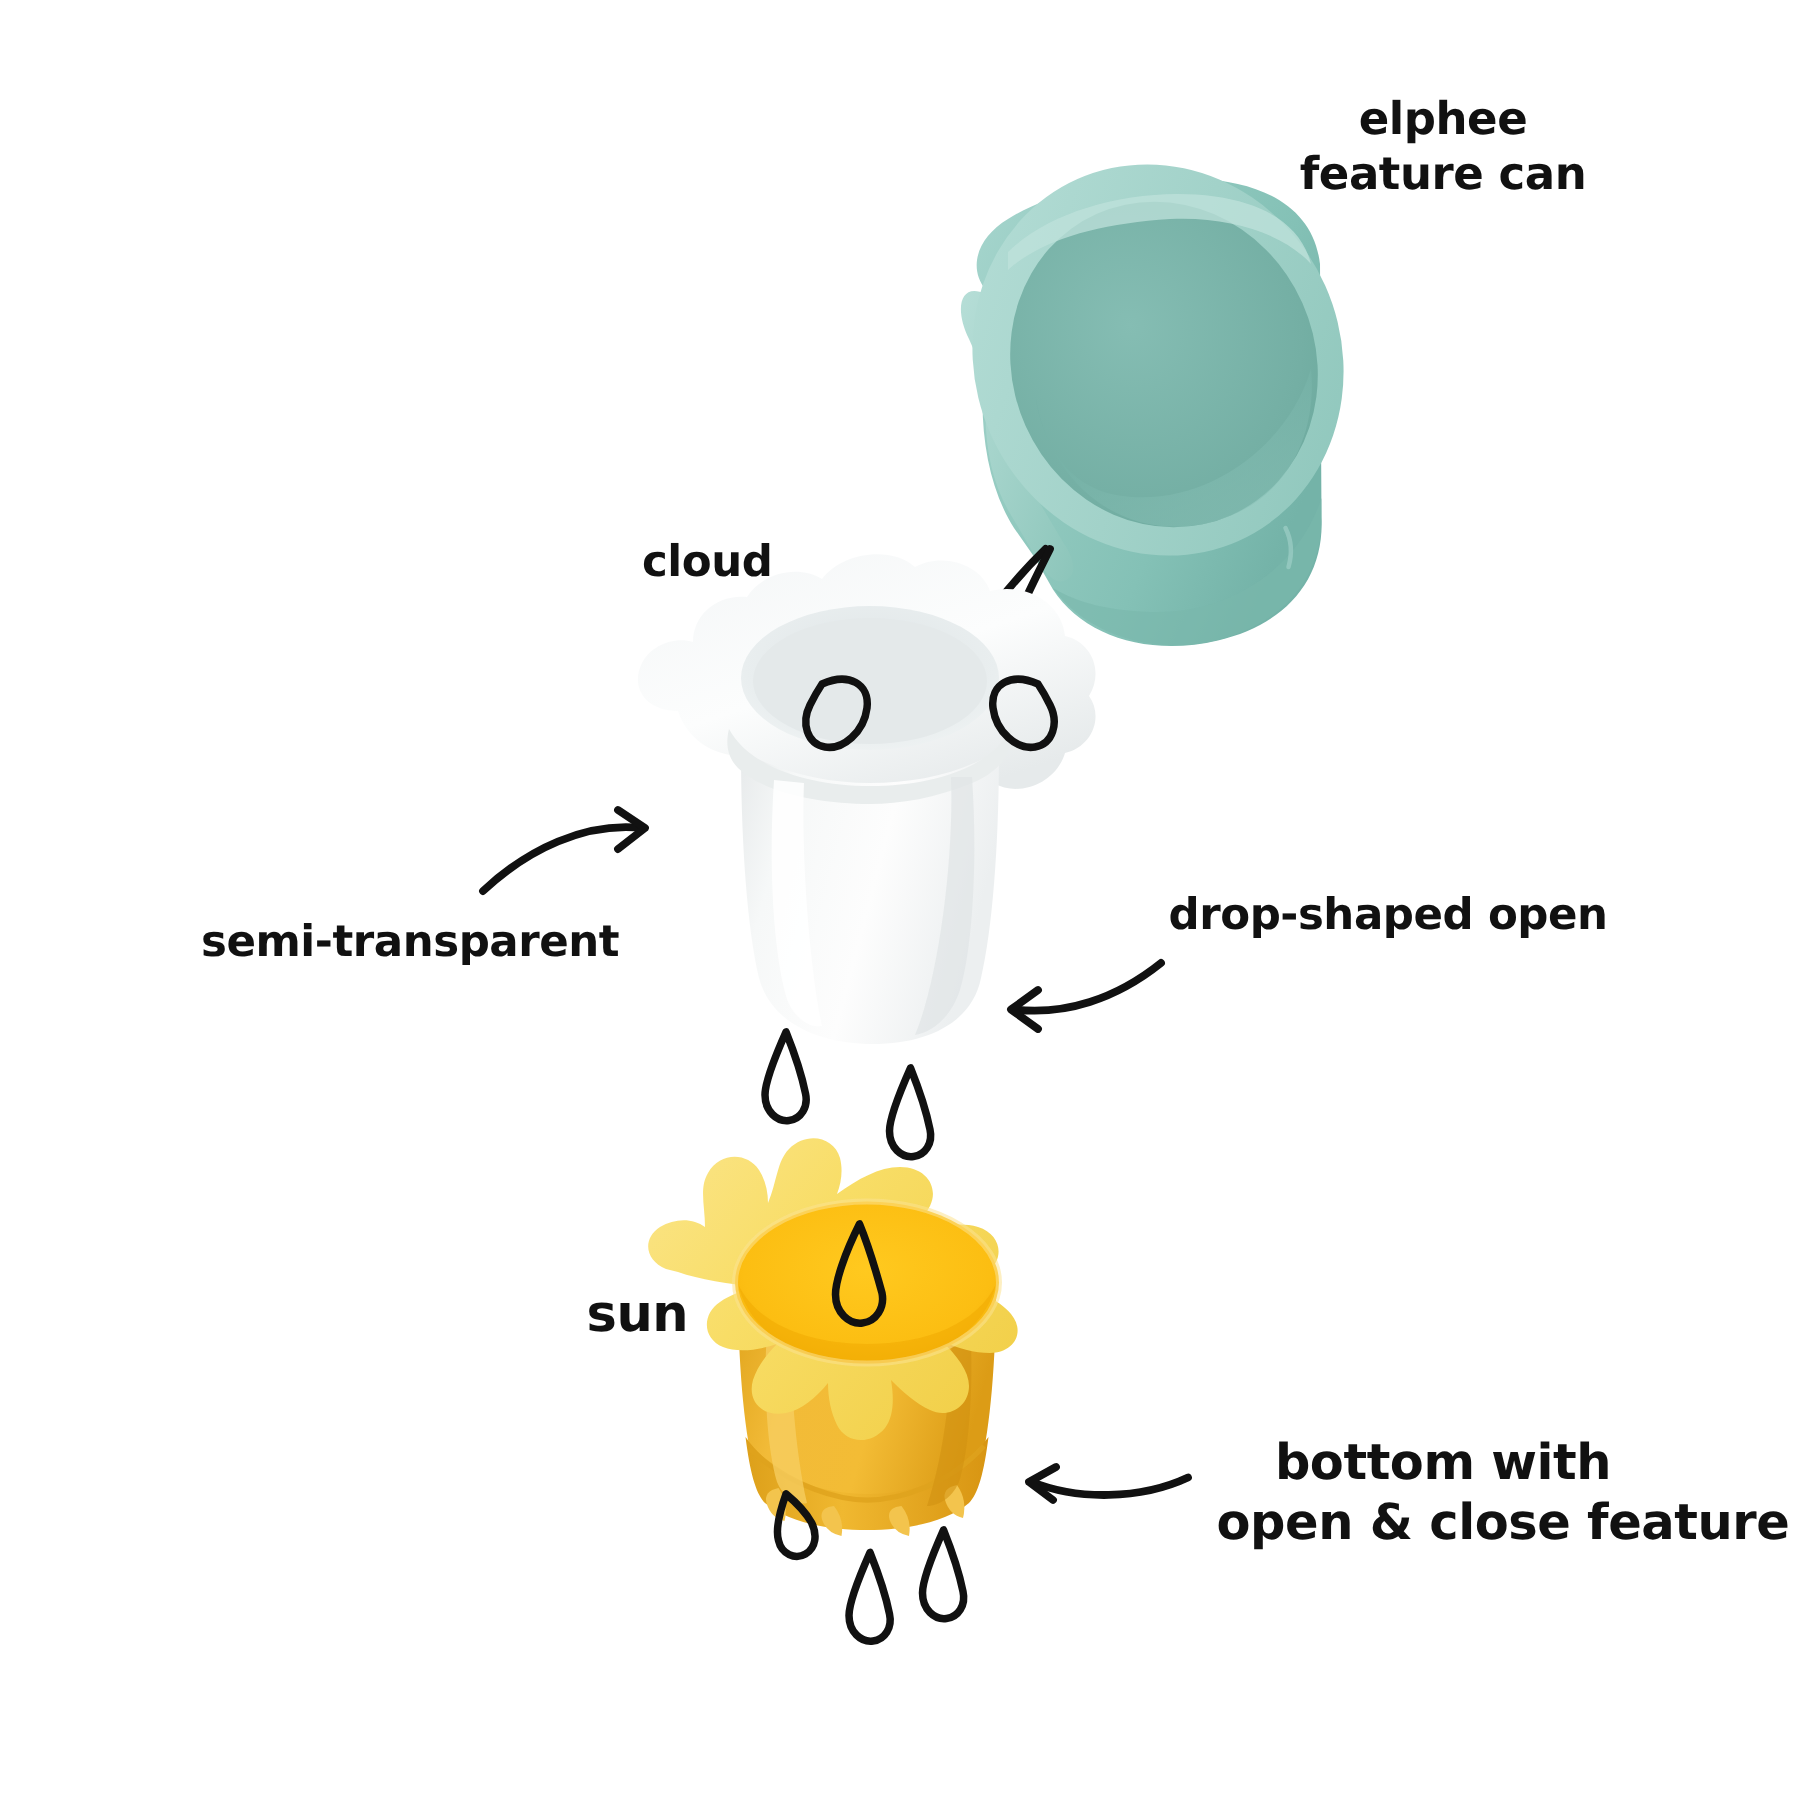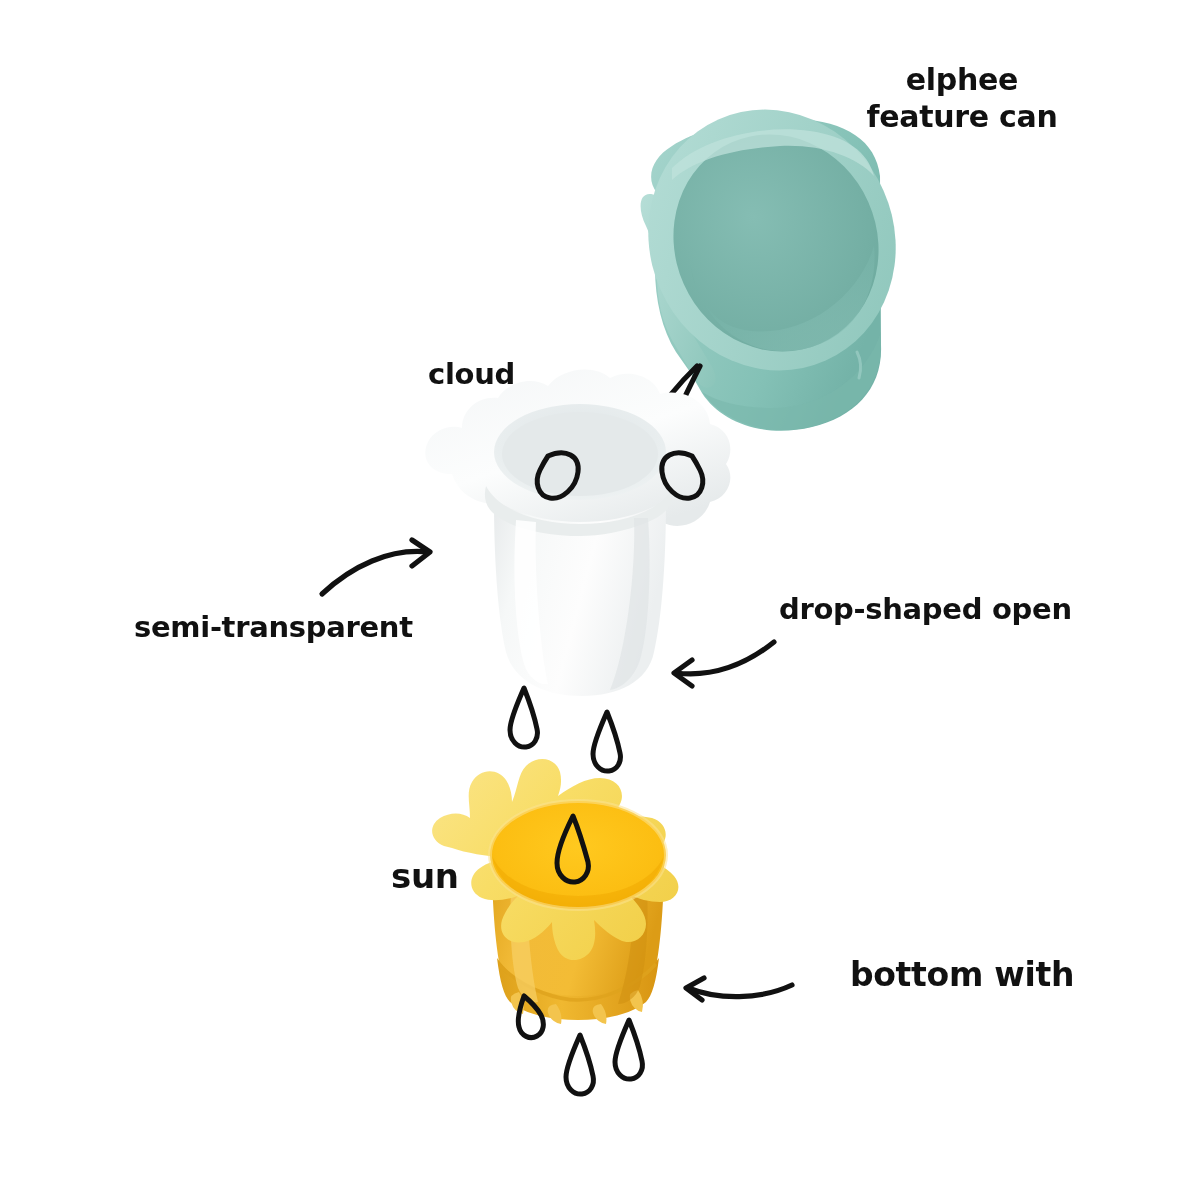--- a/index.html
+++ b/index.html
@@ -380,15 +380,15 @@
   <div class="label lbl-title"><span>elphee</span><br><span>feature can</span></div>
 
   <div class="label lbl-cloud">cloud</div>
 
   <div class="label lbl-semi">semi-transparent</div>
 
   <div class="label lbl-holes">drop-shaped open</div>
 
   <div class="label lbl-sun">sun</div>
 
-  <div class="label lbl-bottom"><span>bottom with</span><br></div>
+  <div class="label lbl-bottom"><span>bottom with</span><br><span>open &amp; close feature</span></div>
 
 </div>
 
 </body></html>

